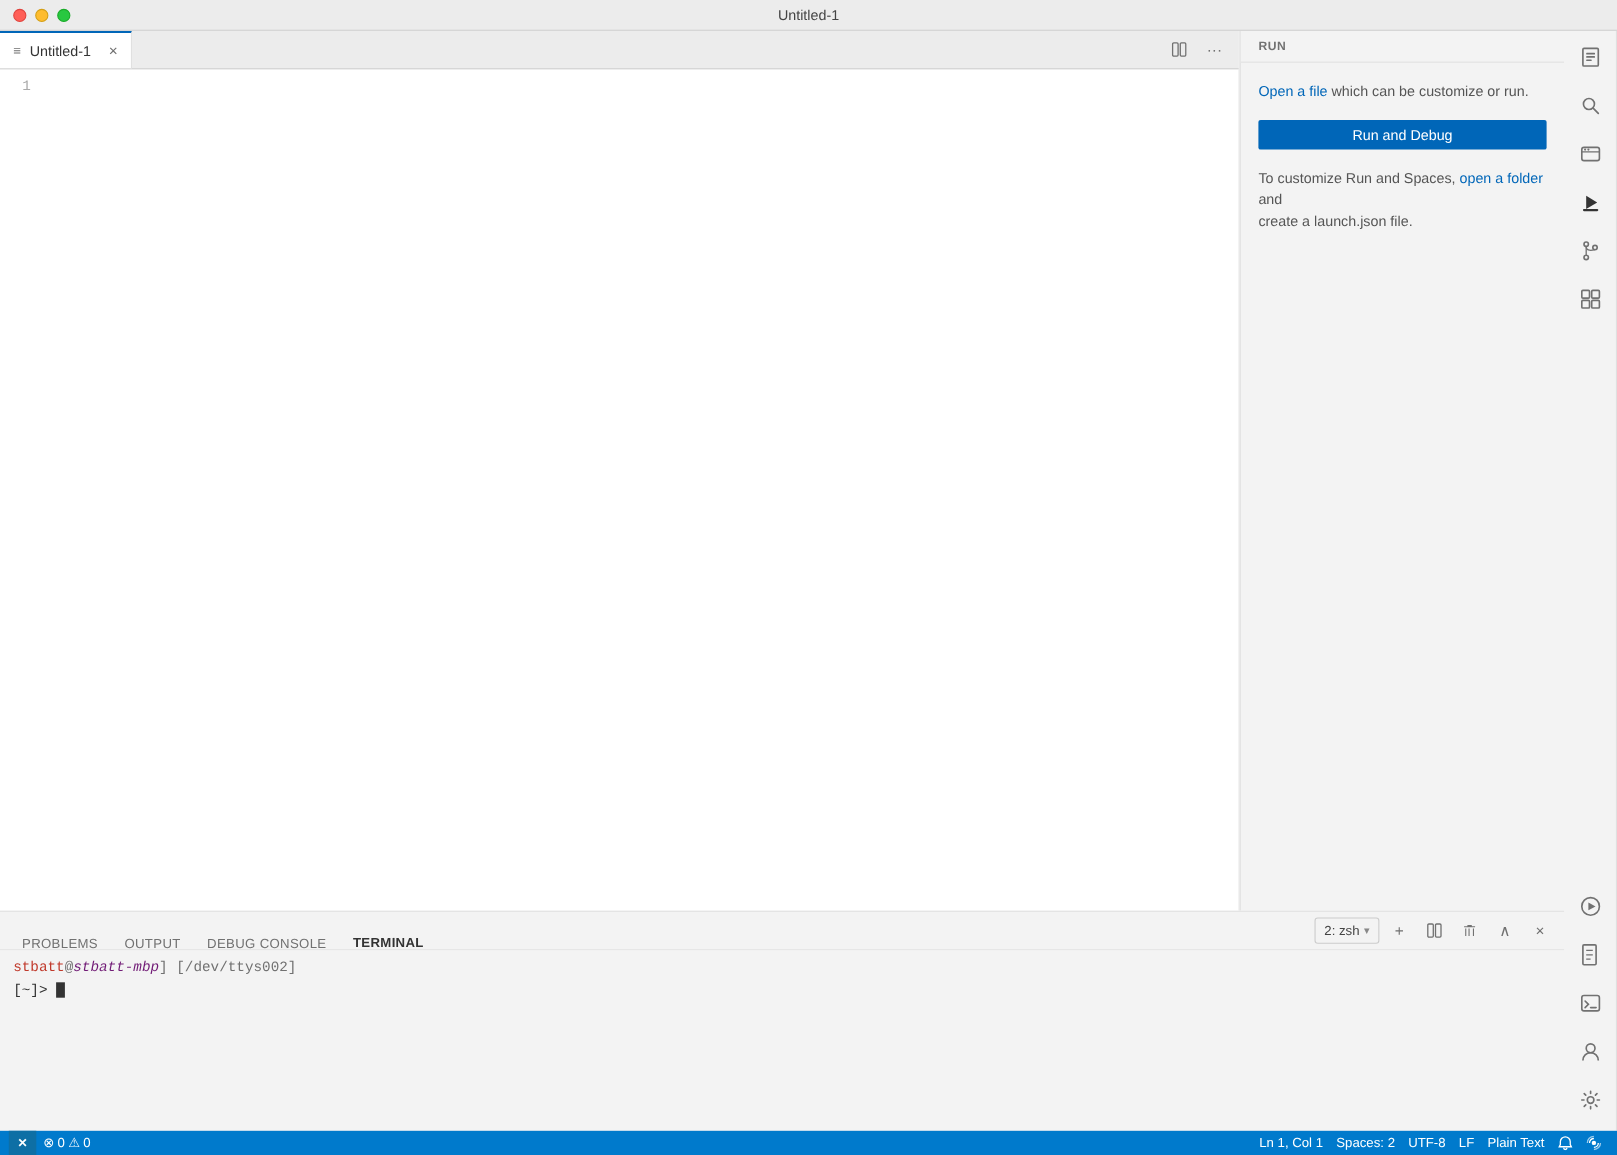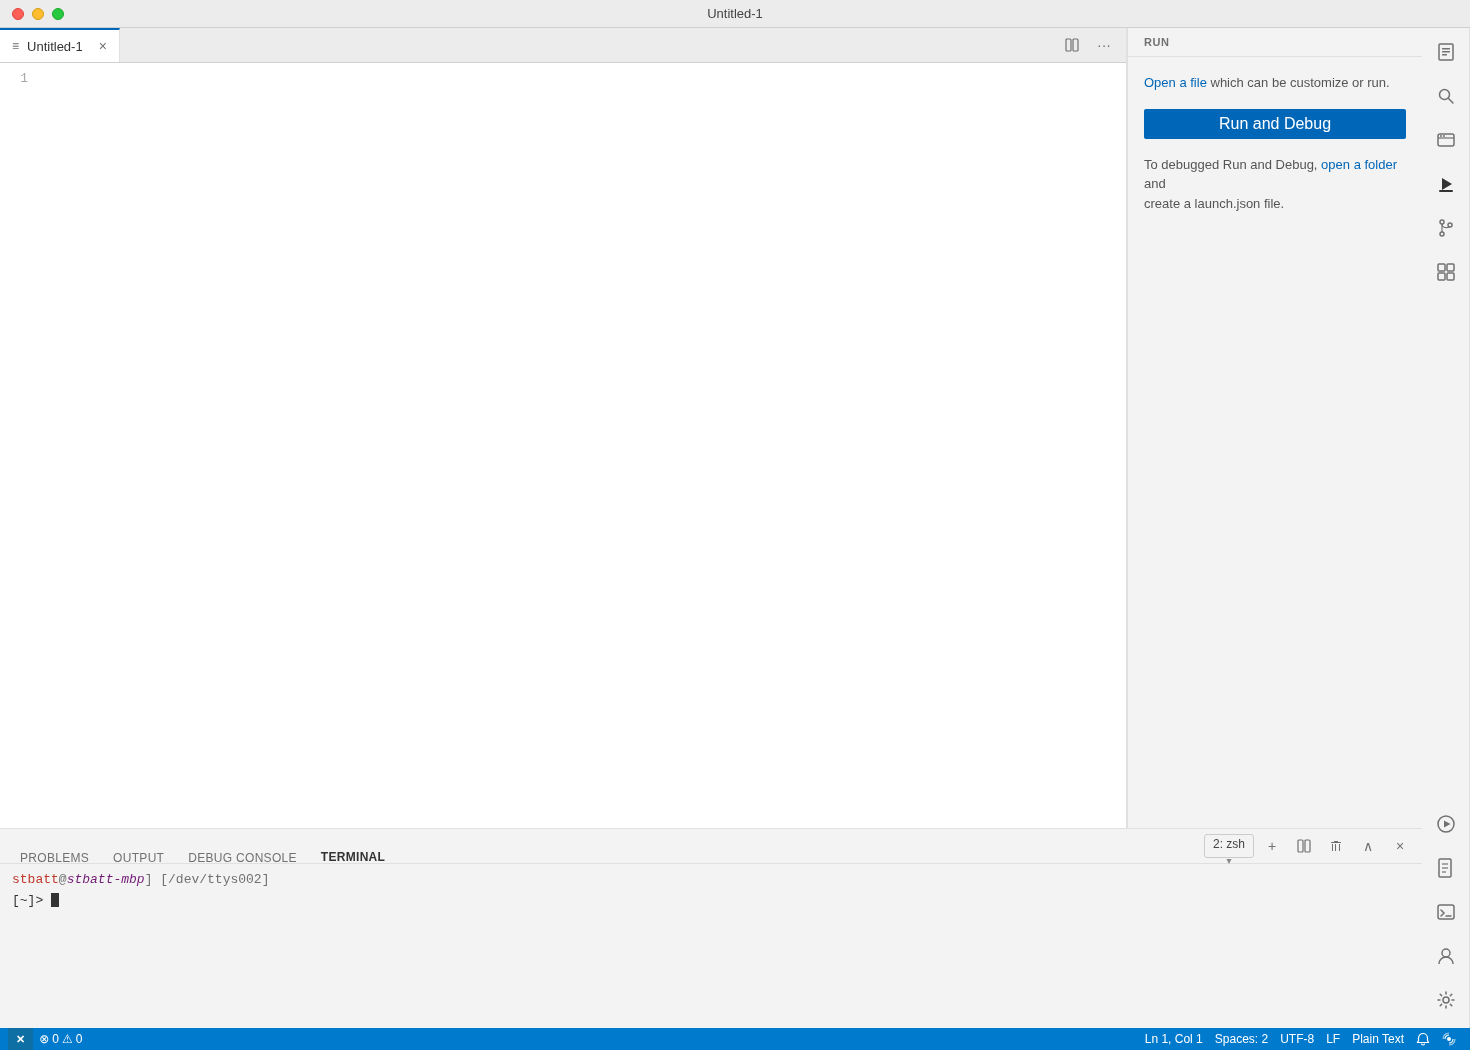--- a/index.html
+++ b/index.html
@@ -211,21 +211,21 @@
       cursor: pointer;
       text-decoration: none;
     }
     .run-debug-btn {
       width: 100%;
       padding: 6px 28px;
       background: #0066b8;
       color: #fff;
       border: none;
       border-radius: 2px;
-      font-size: 16px;
+      font-size: 13px;
       cursor: pointer;
       margin-bottom: 16px;
       display: block;
       text-align: center;
     }
     .run-customize {
       font-size: 13px;
       color: #555;
       line-height: 1.5;
     }
@@ -287,21 +287,20 @@
       align-items: center;
       gap: 4px;
       padding: 2px 8px;
       background: transparent;
       border: 1px solid #ccc;
       border-radius: 3px;
       font-size: 12px;
       color: #444;
       cursor: pointer;
       height: 24px;
-      flex-direction: column;
     }
     .terminal-select-arrow { font-size: 10px; color: #888; }
 
     
     .terminal-content {
       flex: 1;
       padding: 6px 12px;
       font-family: 'Menlo', 'Monaco', 'Courier New', monospace;
       font-size: 13px;
       color: #333;
@@ -411,21 +410,21 @@
       </div>
 
       <div class="run-panel">
         <div class="run-panel-header">RUN</div>
         <div class="run-panel-body">
           <p class="run-description">
             <a class="run-link">Open a file</a><span> which can be customize or run.</span>
           </p>
           <button class="run-debug-btn">Run and Debug</button>
           <p class="run-customize">
-            <span>To debugged Run and Debug, </span><a class="run-link">open a folder</a><span> and<br>create a launch.json file.</span>
+            <span>To customize Run and Spaces, </span><a class="run-link">open a folder</a><span> and<br>create a launch.json file.</span>
           </p>
         </div>
       </div>
 
     </div>
 
     <div class="bottom-panel">
       <div class="panel-tabs">
         <div class="panel-tab">PROBLEMS</div>
         <div class="panel-tab">OUTPUT</div>

